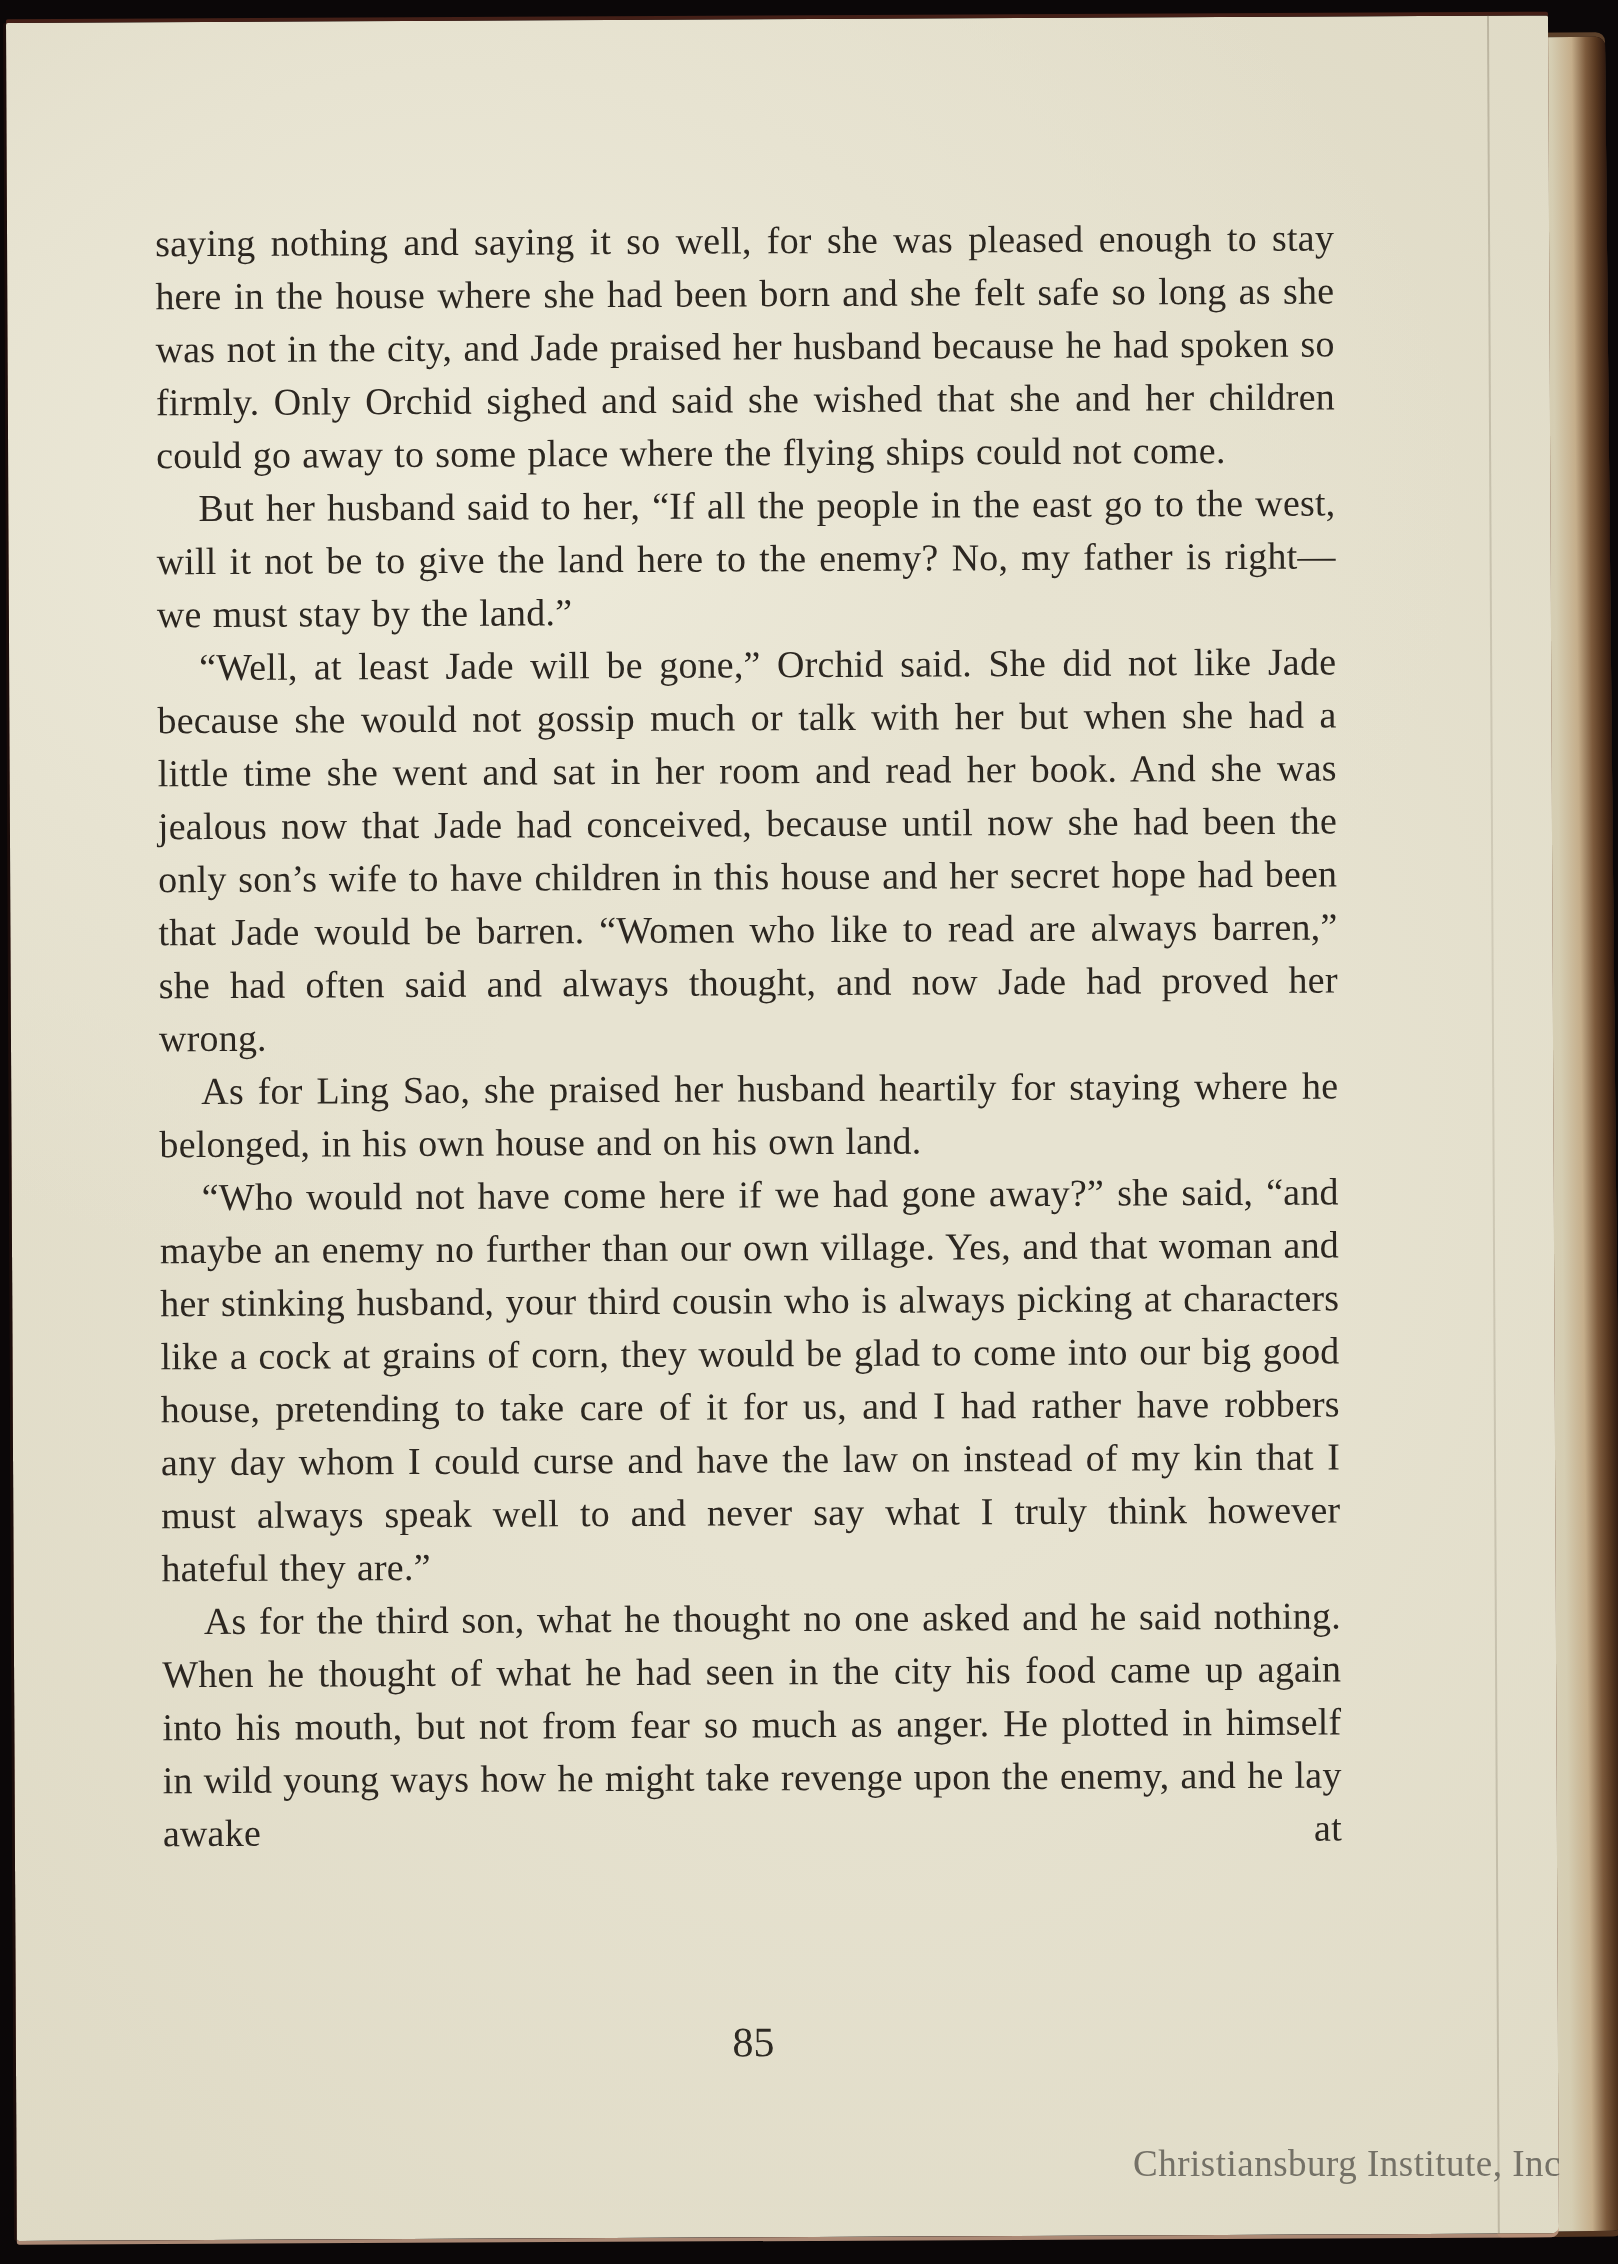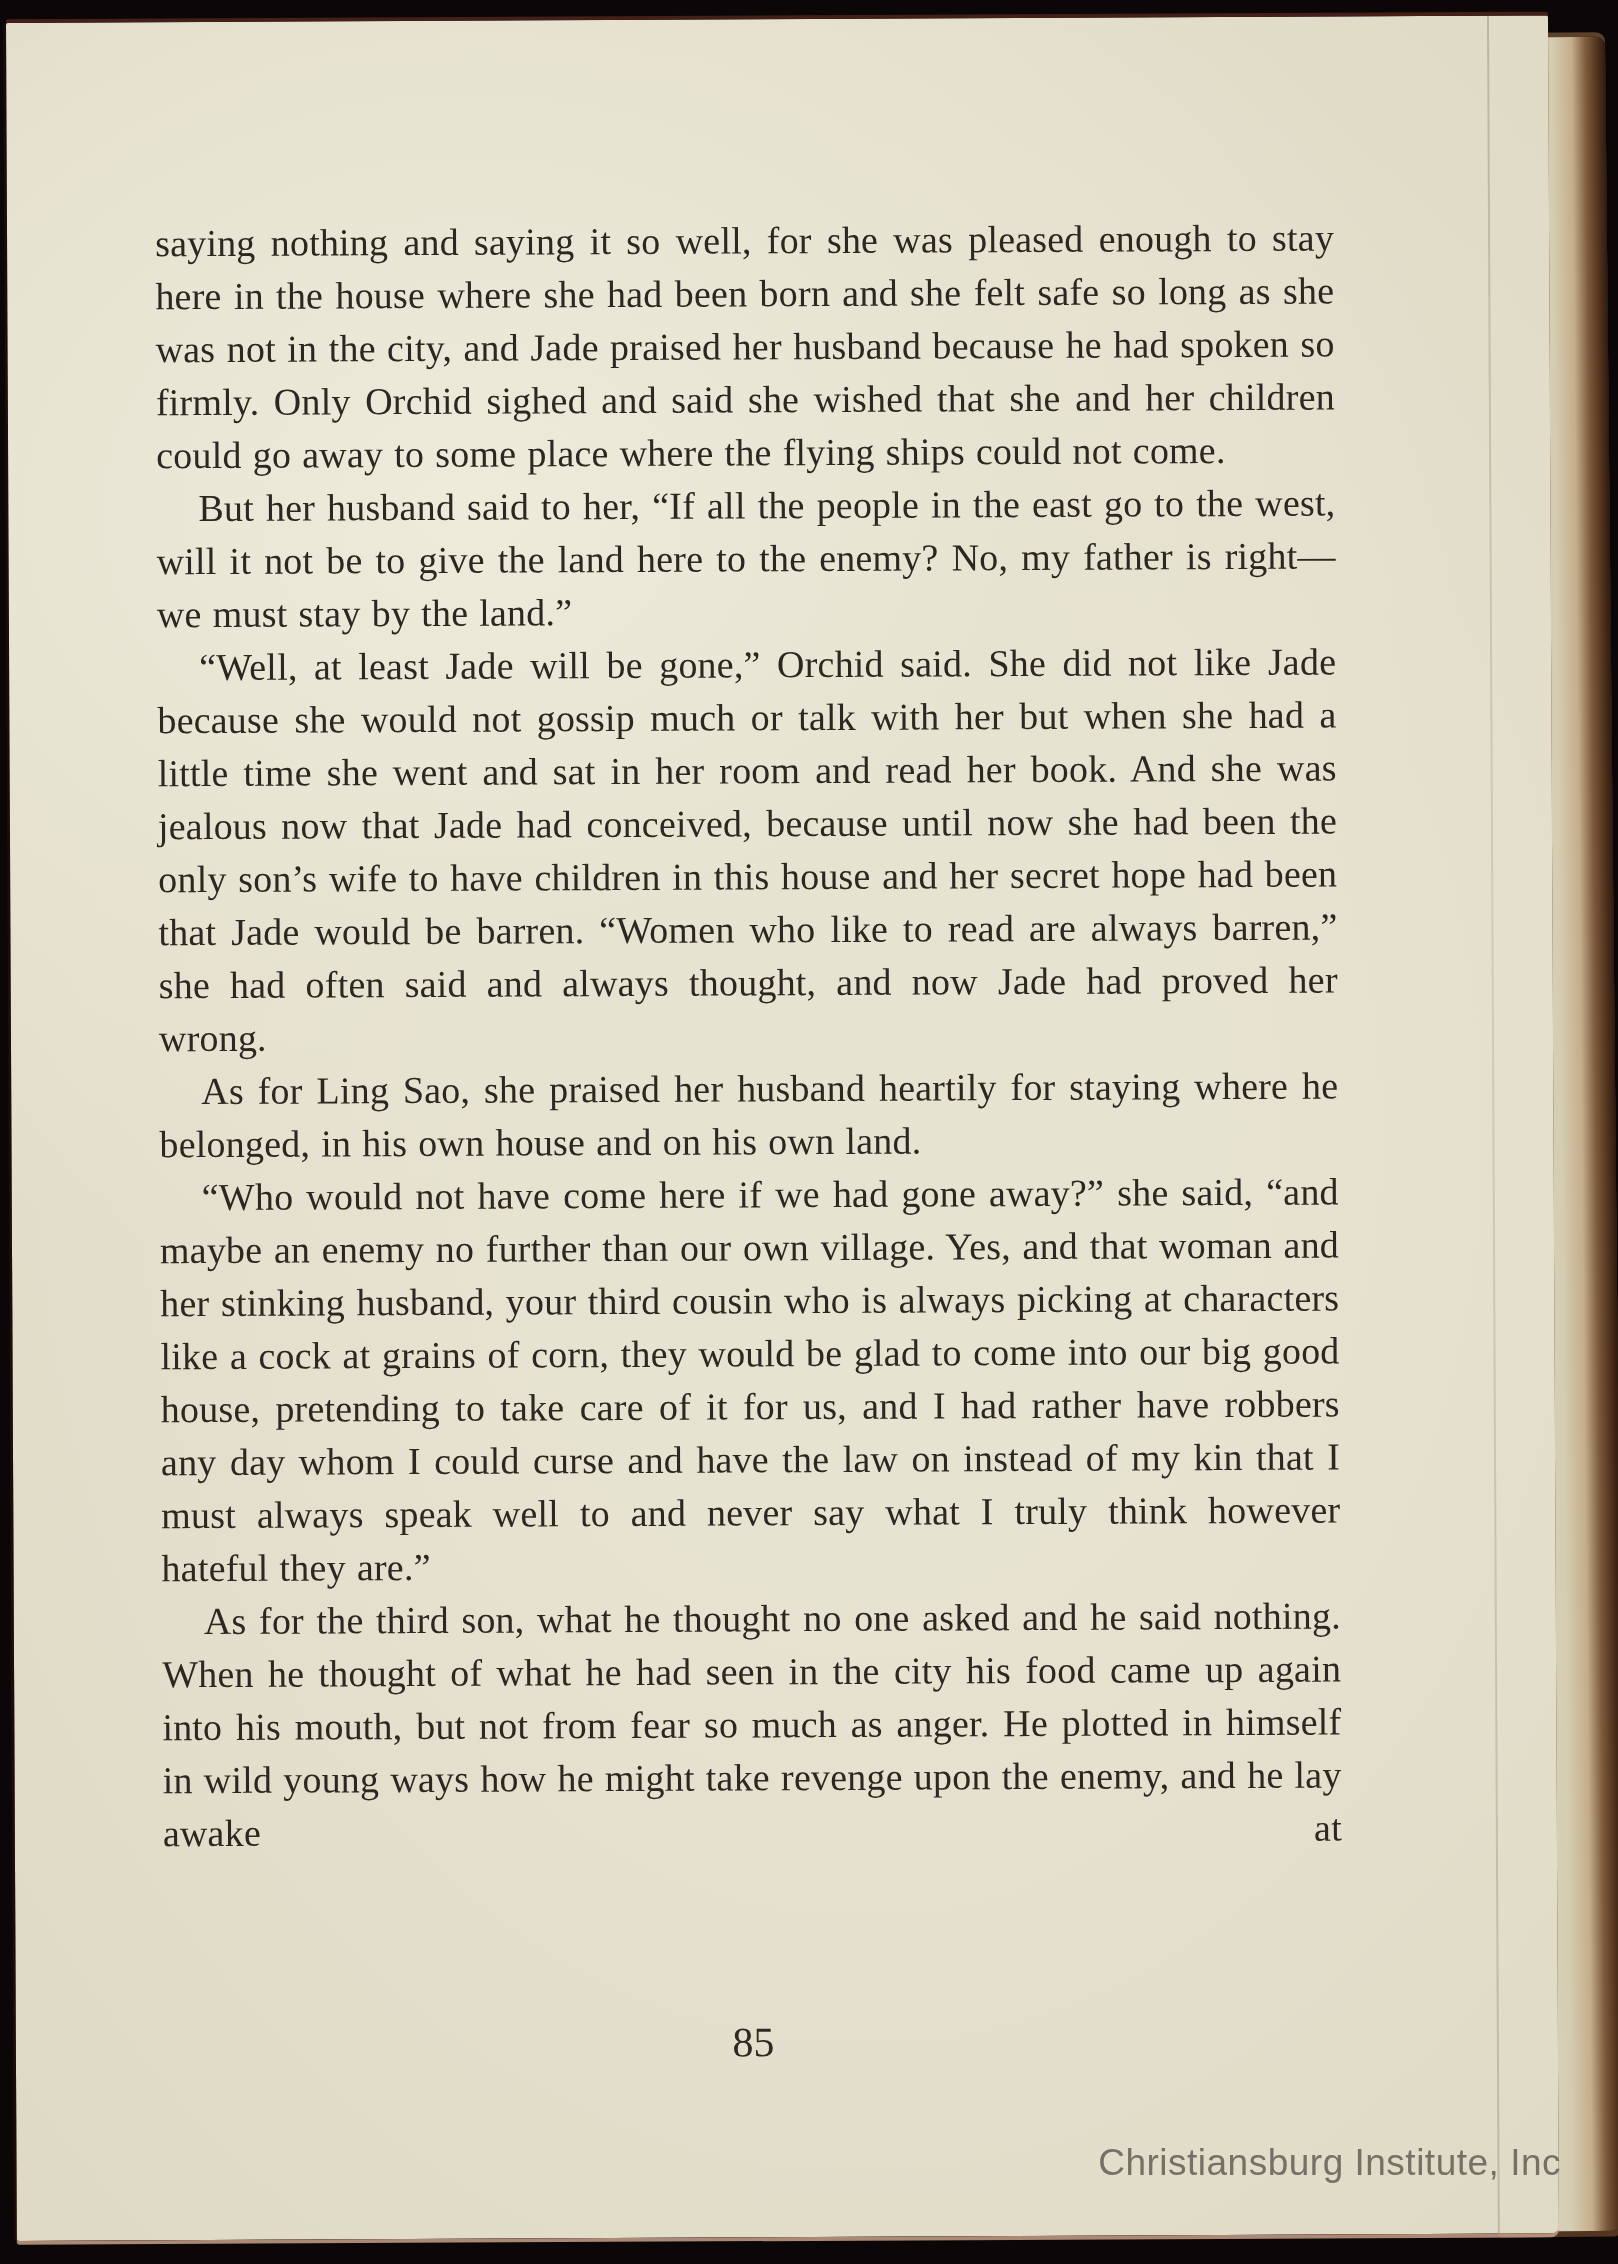--- a/index.html
+++ b/index.html
@@ -109,21 +109,21 @@
     width: 1179px;
     text-align: center;
     font-size: 42px;
     color: #2e2a23;
   }
 
   .watermark {
     position: absolute;
     top: 2142px;
     right: 57px;
-    font-family: Liberation Sans, sans-serif;
+    font-family: Liberation Serif, serif;
     font-size: 37px;
     color: var(--watermark);
     letter-spacing: 0.5px;
     opacity: 0.95;
     z-index: 5;
     white-space: nowrap;
   }
 </style>
 </head>
 <body>

